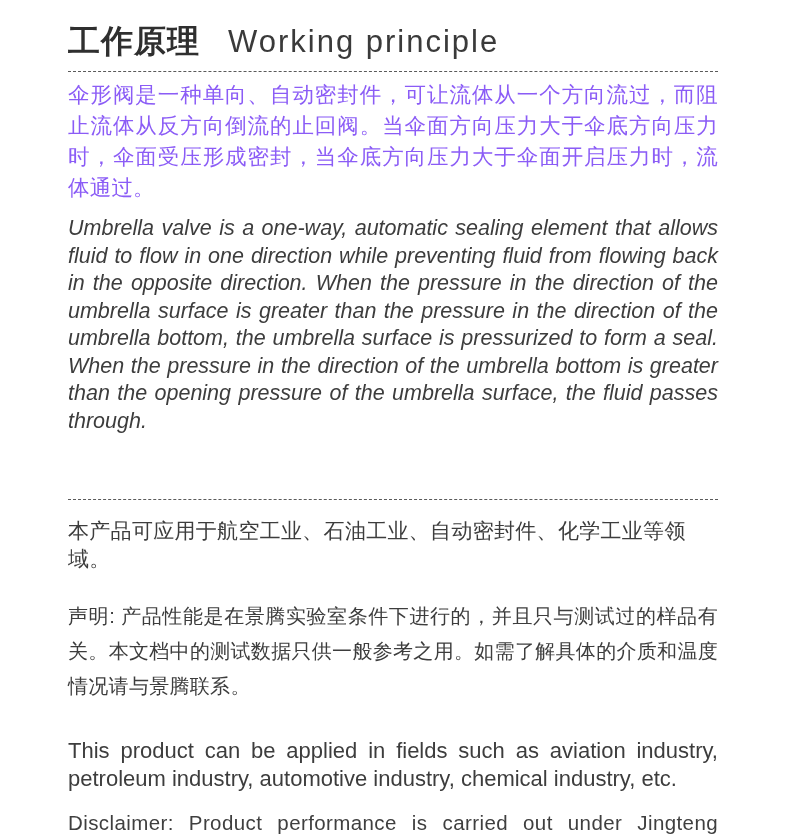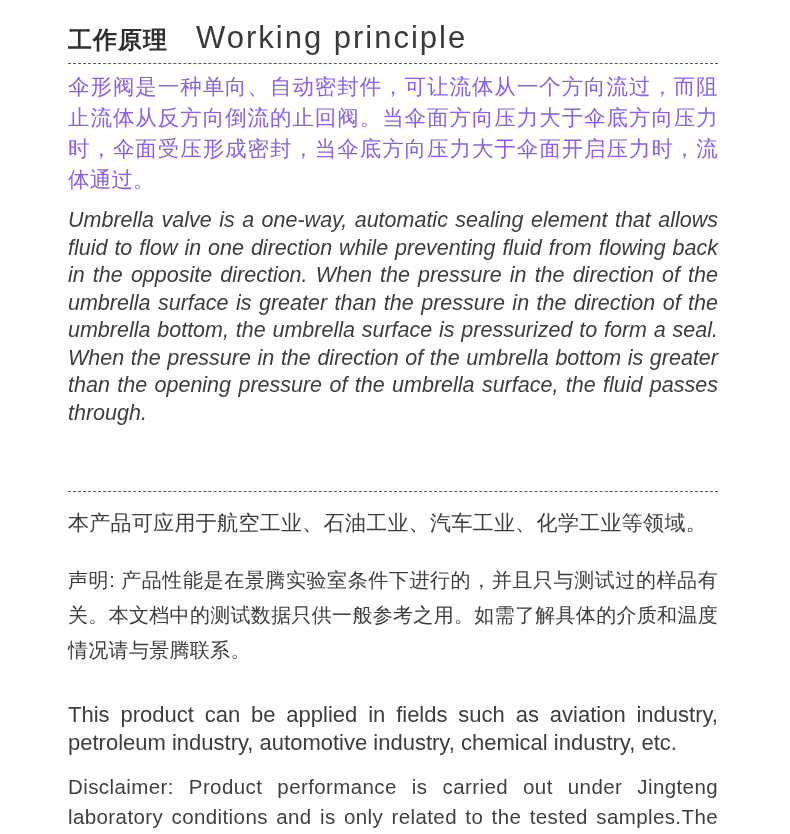--- a/index.html
+++ b/index.html
@@ -15,21 +15,21 @@
     overflow: hidden;
   }
   .section-heading {
     display: flex;
     align-items: baseline;
     white-space: nowrap;
     color: #333333;
     margin-bottom: 7px;
   }
   .heading-cn {
-    font-size: 24px;
+    font-size: 32px;
     font-weight: 700;
     letter-spacing: 1px;
     color: #2f2f2f;
   }
   .heading-en {
     font-size: 31px;
     font-weight: 400;
     letter-spacing: 2px;
     color: #3a3a3a;
     margin-left: 28px;
@@ -102,19 +102,19 @@
     </h1>
     <div class="dashed-divider"></div>
     <p class="cn-body">伞形阀是一种单向、自动密封件，可让流体从一个方向流过，而阻止流体从反方向倒流的止回阀。当伞面方向压力大于伞底方向压力时，伞面受压形成密封，当伞底方向压力大于伞面开启压力时，流体通过。</p>
     <p class="en-body">Umbrella valve is a one-way, automatic sealing element that allows fluid to flow in one direction while preventing fluid from flowing back in the opposite direction. When the pressure in the direction of the umbrella surface is greater than the pressure in the direction of the umbrella bottom, the umbrella surface is pressurized to form a seal. When the pressure in the direction of the umbrella bottom is greater than the opening pressure of the umbrella surface, the fluid passes through.</p>
   </section>
 
   <section class="section-instructions">
     <h1 class="section-heading">
     </h1>
     <div class="dashed-divider"></div>
-    <p class="cn-applications">本产品可应用于航空工业、石油工业、汽车工业、化学工业等领域。</p>
+    <p class="cn-applications">本产品可应用于航空工业、石油工业、自动密封件、化学工业等领域。</p>
     <p class="cn-disclaimer">声明: 产品性能是在景腾实验室条件下进行的，并且只与测试过的样品有关。本文档中的测试数据只供一般参考之用。如需了解具体的介质和温度情况请与景腾联系。</p>
     <p class="en-applications">This product can be applied in fields such as aviation industry, petroleum industry, automotive industry, chemical industry, etc.</p>
     <p class="en-disclaimer">Disclaimer: Product performance is carried out under Jingteng laboratory conditions and is only related to the tested samples.The test data in this document is for general informational purposes only. For specific media and temperature conditions, pleaseContact Jing Teng.</p>
   </section>
 
 </div>
 
 </body></html>

